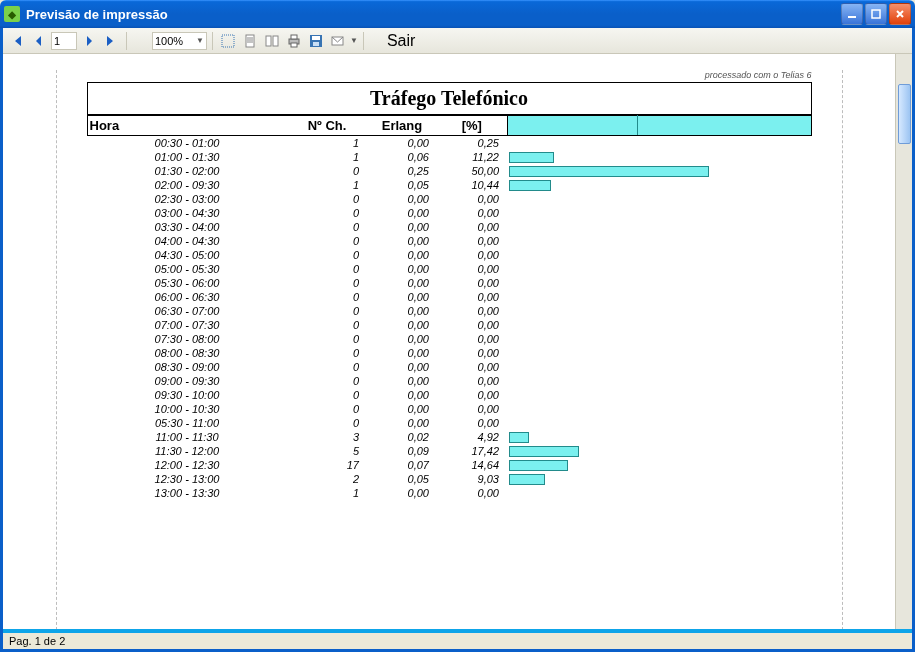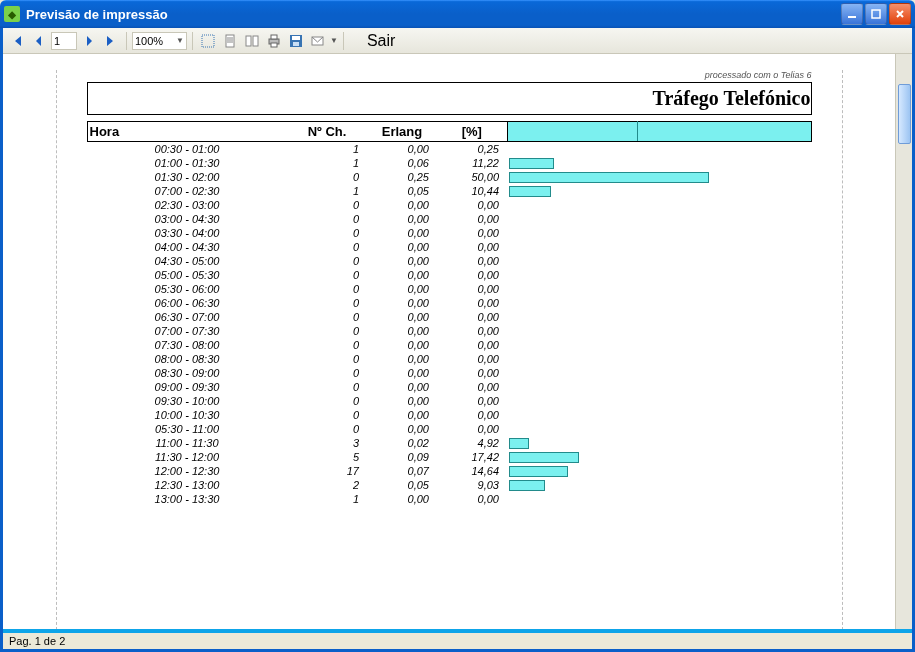--- a/index.html
+++ b/index.html
@@ -70,21 +70,21 @@
   border-radius:2px;
 }
 .nav-arrow svg{width:14px;height:14px;}
 .nav-arrow {color:#1b5fc4;}
 .page-input{
   width:26px;height:18px;border:1px solid #c9c7b8;font-size:11px;padding:0 2px;text-align:left;background:#fff;
 }
 .sep{width:1px;height:18px;background:#c9c7b8;margin:0 3px;}
 .zoom-select{
   width:55px;height:18px;border:1px solid #c9c7b8;font-size:11px;padding:0 2px;background:#fff;text-align:left;
-  display:flex;align-items:center;justify-content:space-between;
+  display:flex;align-items:center;justify-content:space-between;margin-left:20px;
 }
 .zoom-select .arrow{font-size:8px;color:#555;}
 .tb-label{font-size:16px;color:#000;margin-left:18px;}
 .tb-icon{width:16px;height:16px;}
 
 .workspace{
   flex:1;
   background:#fff;
   position:relative;
   overflow:hidden;
@@ -114,21 +114,21 @@
 .dashed-margin{
   border-left:1px dashed #bdbdbd;
   border-right:1px dashed #bdbdbd;
   padding: 0 30px;
   min-height: 560px;
 }
 .processed-label{
   text-align:right;font-style:italic;font-size:9px;color:#555;margin-bottom:2px;
 }
 .report-title-box{
-  border:1px solid #000;padding:4px 0;text-align:right;margin-bottom:6px;
+  border:1px solid #000;padding:4px 0;text-align:center;margin-bottom:0;
 }
 .report-title-box span{font-family:"Times New Roman",serif;font-size:20px;font-weight:bold;}
 
 .data-table{width:100%;border-collapse:collapse;font-family:"Arial",sans-serif;}
 .data-table th{
   border-top:1px solid #000;border-bottom:1px solid #000;
   font-size:13px;font-weight:bold;text-align:center;padding:2px 0;
 }
 .data-table th.hora{text-align:left;padding-left:2px;width:200px;border-left:1px solid #000;}
 .data-table th.nch{width:80px;}
@@ -284,21 +284,21 @@
                 <tr>
     <td class="hora">01:30 - 02:00</td>
     <td class="num">0</td>
     <td class="num">0,25</td>
     <td class="num">50,00</td>
     <td class="barcell" colspan="2">
                     <div class="bar" style="width:200px"></div>
                   </td>
                 </tr>
                 <tr>
-    <td class="hora">07:00 - 02:30</td>
+    <td class="hora">02:00 - 09:30</td>
     <td class="num">1</td>
     <td class="num">0,05</td>
     <td class="num">10,44</td>
     <td class="barcell" colspan="2">
                     <div class="bar" style="width:41.76px"></div>
                   </td>
                 </tr>
                 <tr>
     <td class="hora">02:30 - 03:00</td>
     <td class="num">0</td>

